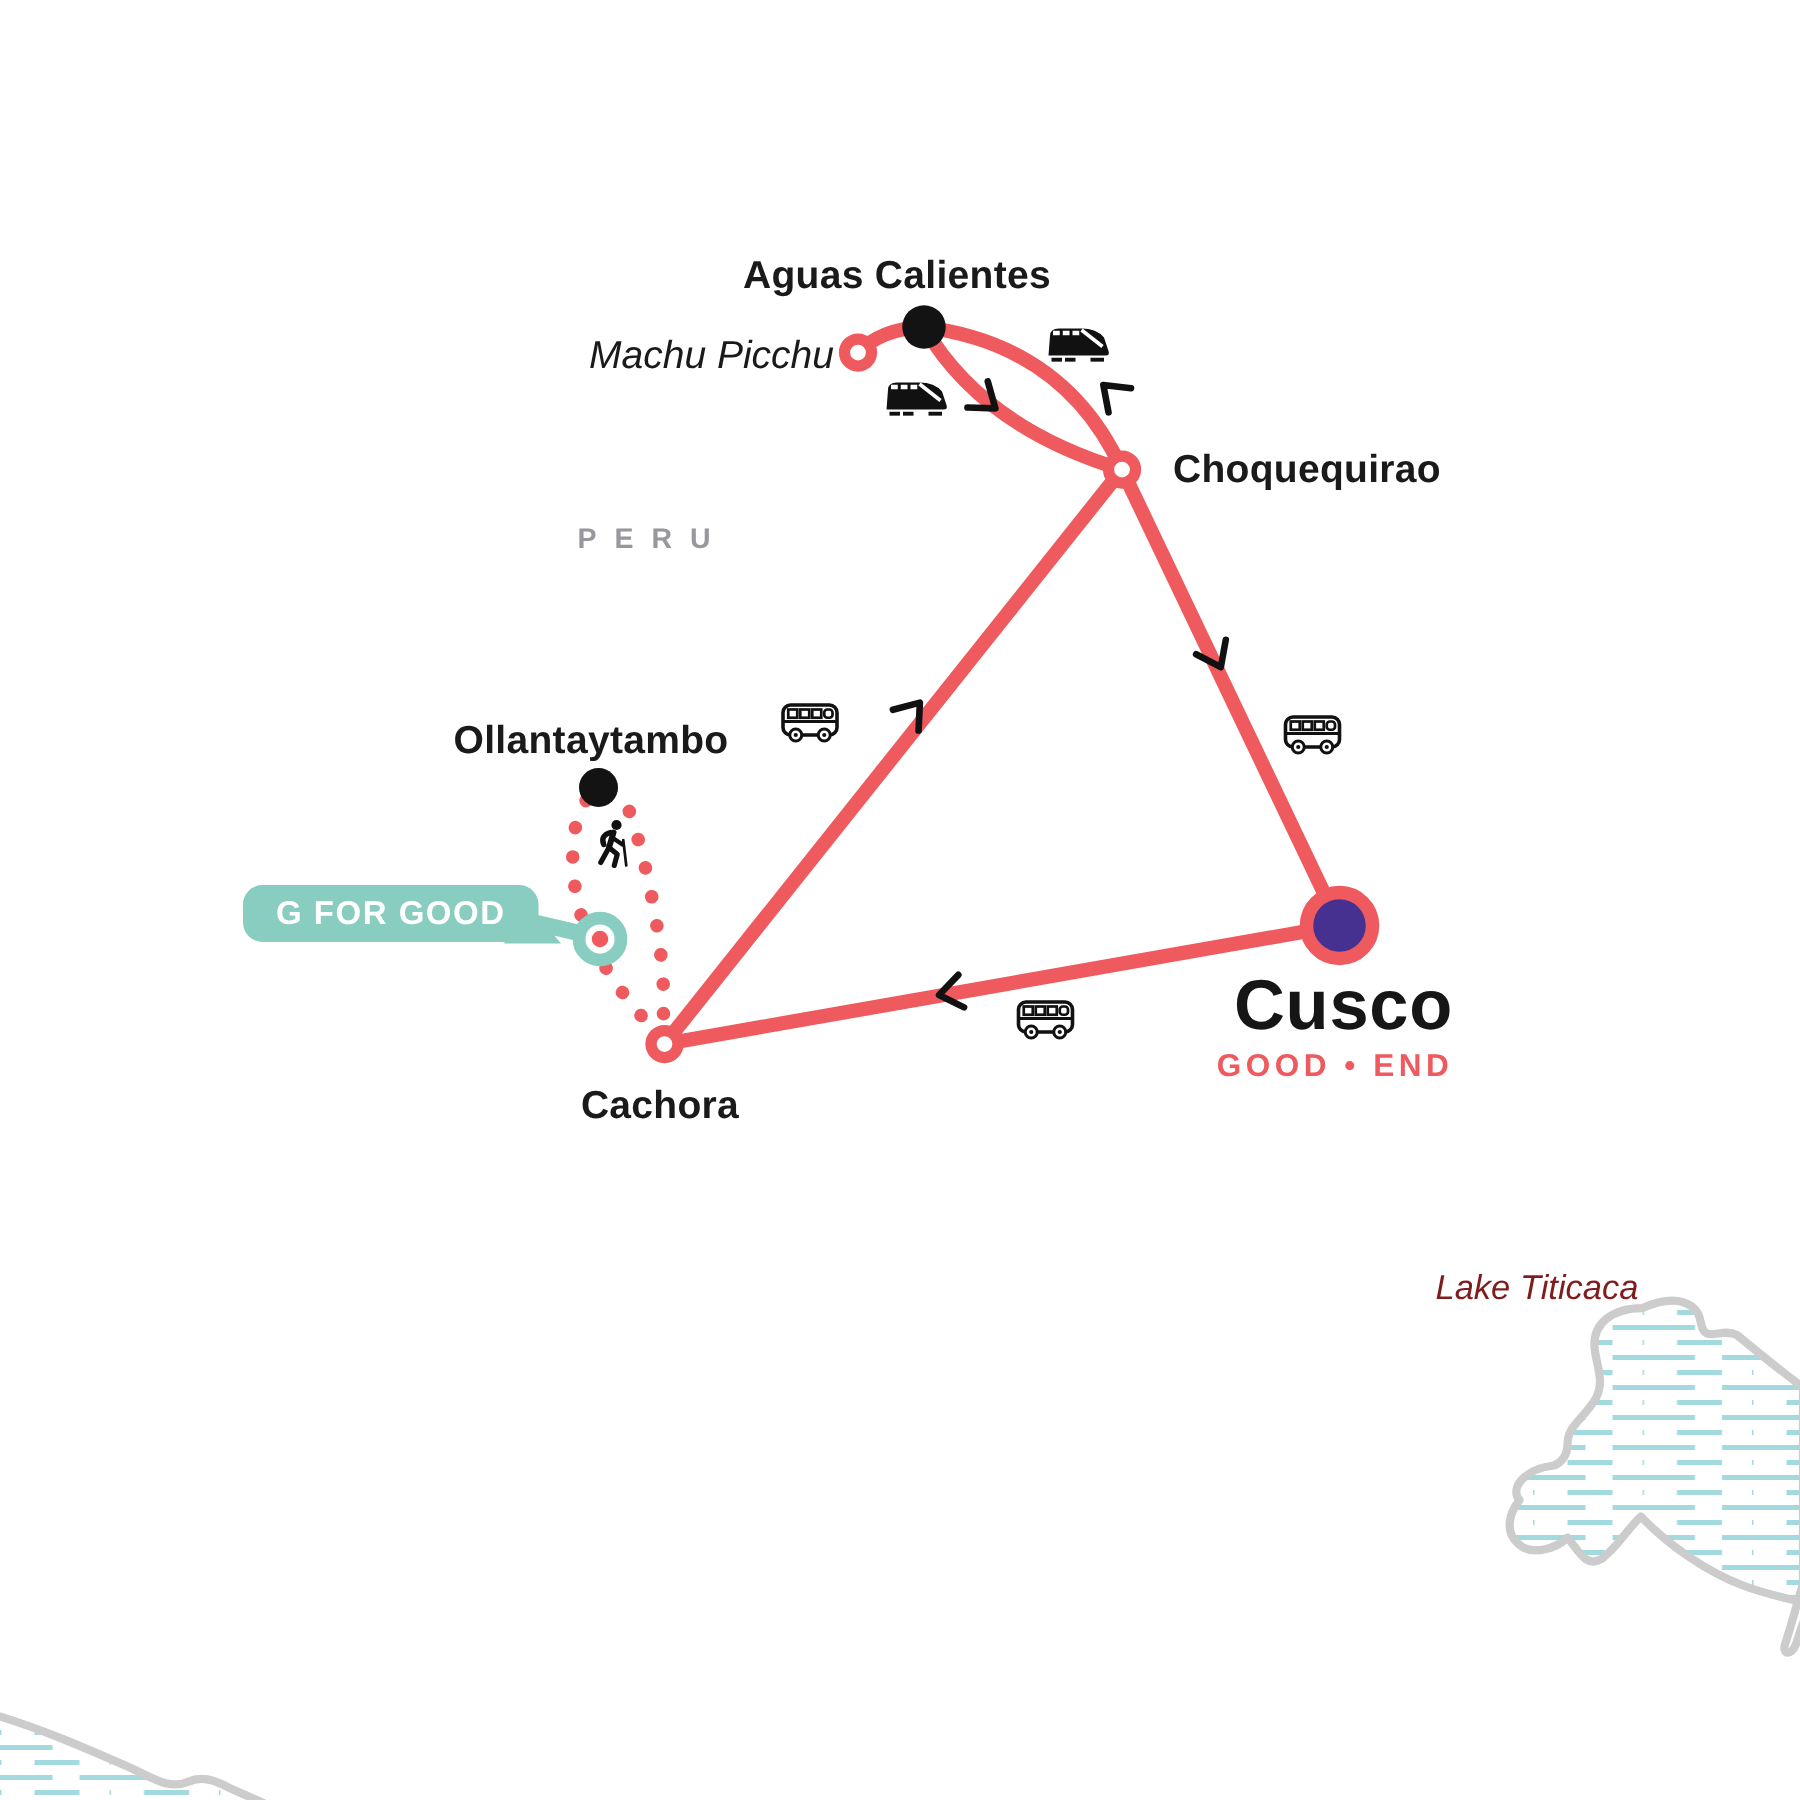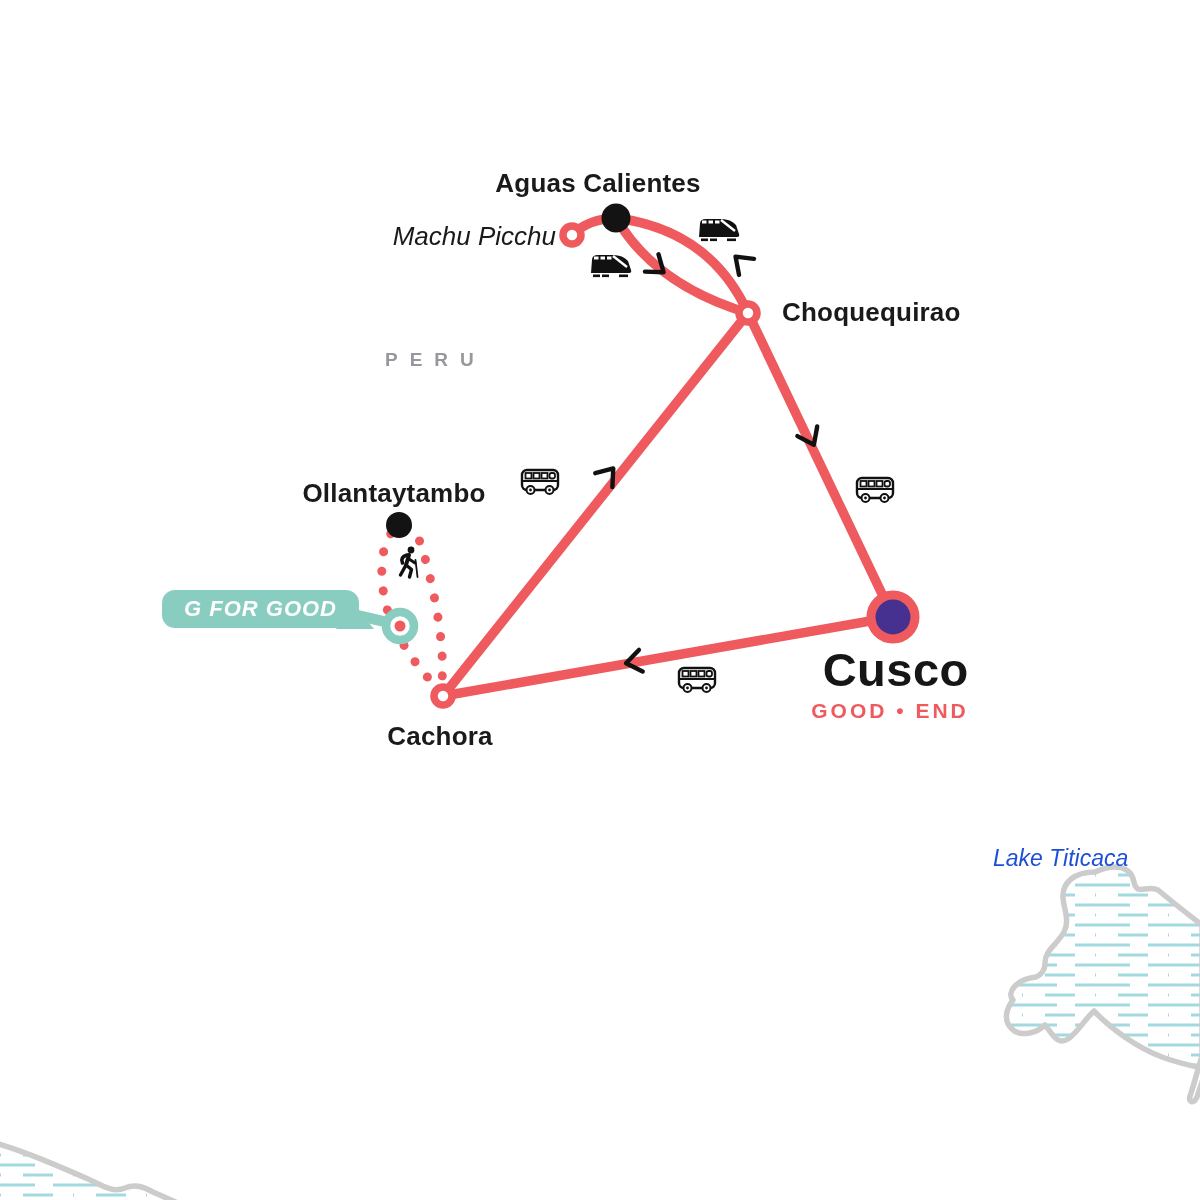--- a/index.html
+++ b/index.html
@@ -6,30 +6,30 @@
   #canvas{
     position:relative;width:1200px;height:1200px;overflow:hidden;background:#ffffff;
     font-family:"Liberation Sans","DejaVu Sans",sans-serif;
   }
   #map-svg{position:absolute;left:0;top:0;}
   .label{position:absolute;color:#1a1a1a;white-space:nowrap;}
   .city{font-weight:bold;font-size:26px;letter-spacing:.2px;}
   .centered{transform:translateX(-50%);}
   .italic-label{font-style:italic;font-weight:normal;font-size:26px;}
   #label-machu-picchu{font-size:26px;}
-  #label-lake{font-size:23px;color:#1d4ed8;margin-left:36px;}
+  #label-lake{font-size:23px;color:#7f1d1d;}
   #label-country{font-weight:bold;font-size:19px;letter-spacing:12px;color:#97979d;}
   #cusco-block{position:absolute;left:890px;top:646px;transform:translateX(-50%);text-align:right;}
   #label-cusco{font-weight:bold;font-size:47px;letter-spacing:.5px;color:#161616;line-height:1.0;}
   #label-cusco-sub{margin-top:6px;font-weight:bold;font-size:21px;letter-spacing:3px;color:#ee5a5e;}
   #badge{
     position:absolute;left:162px;top:590px;width:197px;height:38px;
     background:#89cdc1;border-radius:13px;display:flex;align-items:center;justify-content:center;
   }
-  #badge span{color:#ffffff;font-weight:bold;font-size:22px;letter-spacing:1px;font-style:italic;}
+  #badge span{color:#ffffff;font-weight:bold;font-size:22px;letter-spacing:1px;}
 </style>
 </head>
 <body>
 
 <div id="canvas">
 
   <svg id="map-svg" width="1200" height="1200" viewBox="0 0 1200 1200">
     <defs>
       <pattern id="hatch" width="73" height="20" patternUnits="userSpaceOnUse">
         <line x1="-5" y1="5" x2="78" y2="5" stroke="#a3dae0" stroke-width="3.2" stroke-dasharray="40 18"></line>

